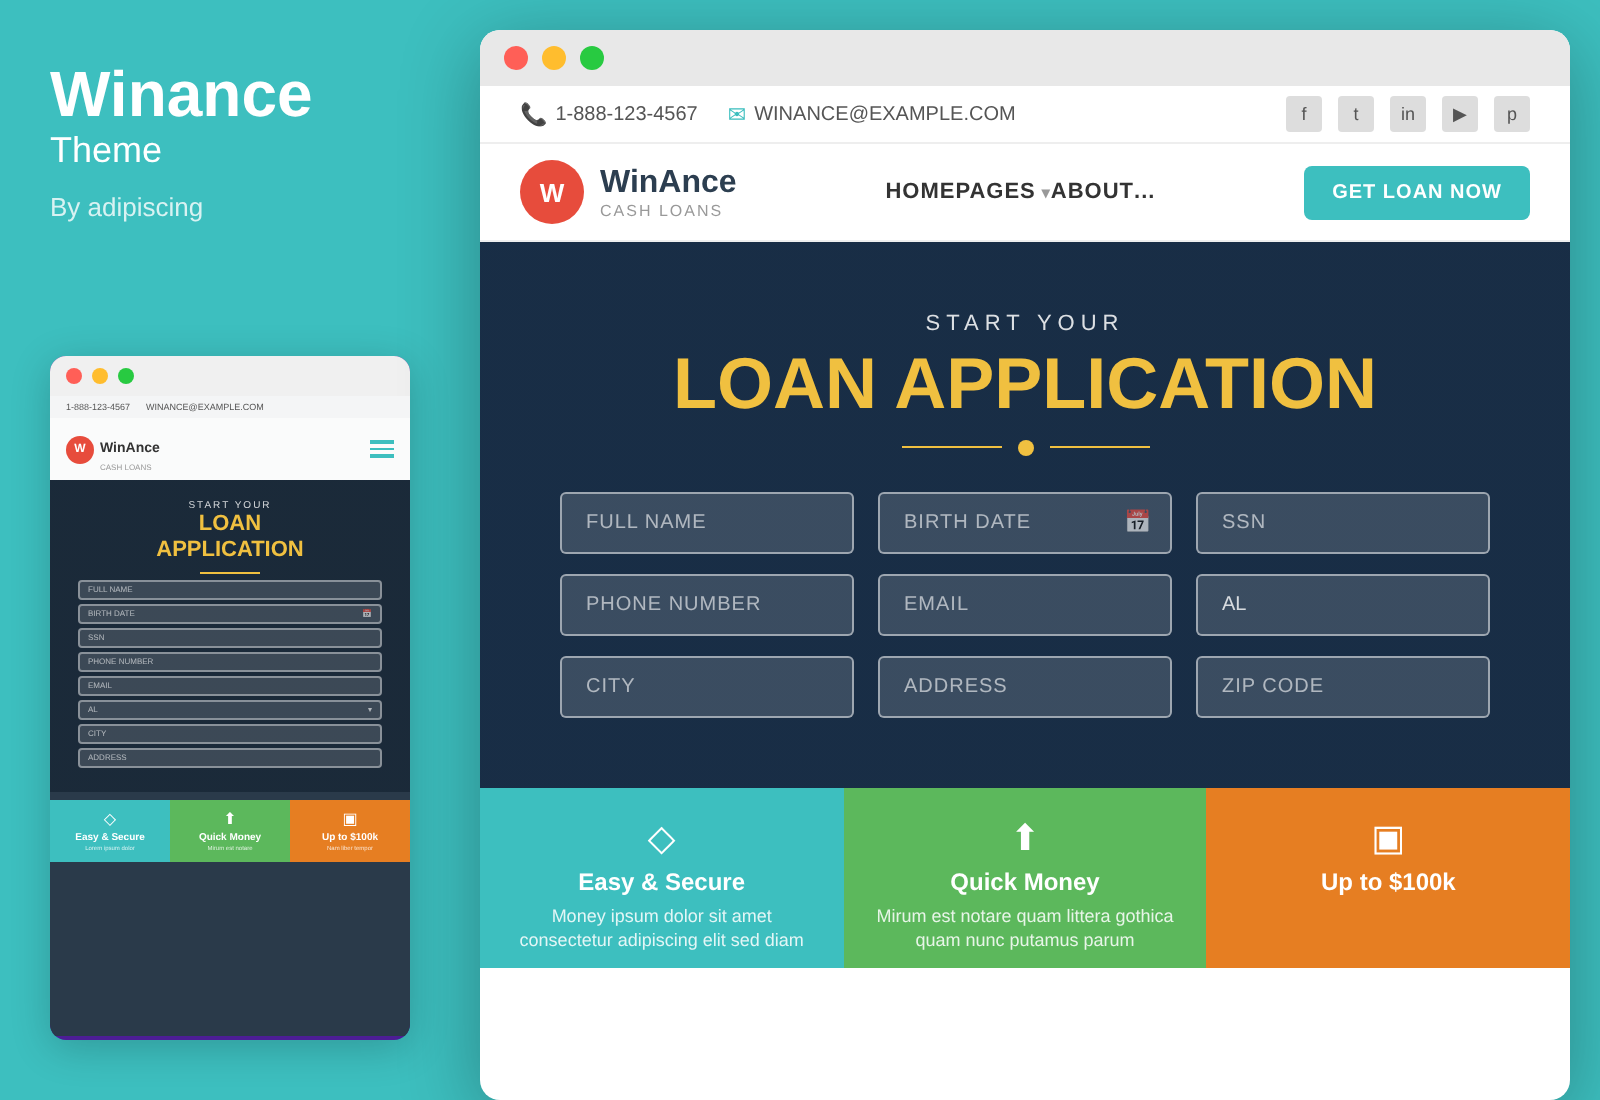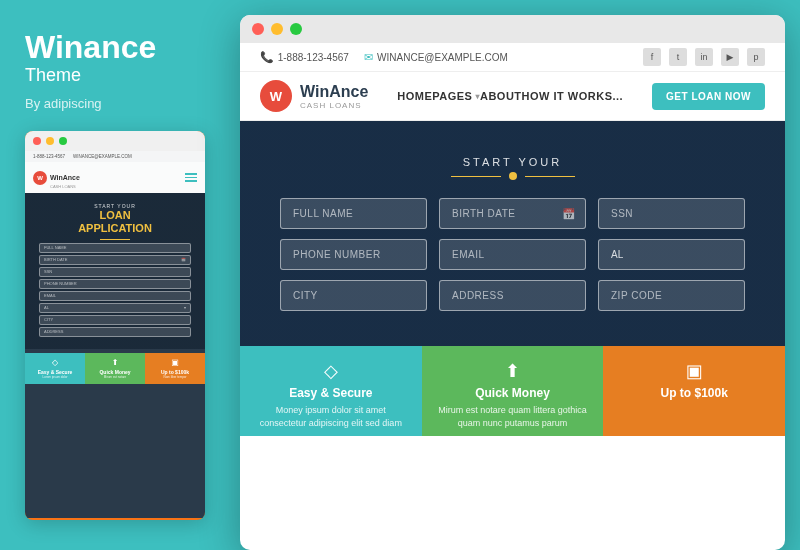--- a/index.html
+++ b/index.html
@@ -37,25 +37,26 @@
     }
     .left-author {
       color: rgba(255,255,255,0.8);
       font-size: 13px;
       margin-top: 4px;
       margin-bottom: 20px;
     }
 
     
     .mini-browser {
-      background: #f97316;
+      background: #4c1d95;
       border-radius: 8px;
       overflow: hidden;
       box-shadow: 0 4px 20px rgba(0,0,0,0.2);
       flex: 1;
+      margin-top: 47px;
     }
     .mini-browser-bar {
       background: #f0f0f0;
       padding: 6px 8px;
       display: flex;
       align-items: center;
       gap: 5px;
     }
     .mini-dot {
       width: 8px; height: 8px;
@@ -622,28 +623,28 @@
           <span class="logo-sub">CASH LOANS</span>
         </div>
       </div>
       <div class="navbar-menu">
         <span class="nav-item">HOME</span>
         <span class="nav-item">
           <span>PAGES</span>
           <span class="arrow">▾</span>
         </span>
         <span class="nav-item">ABOUT</span>
-        <span class="nav-item">HOW IT WORKS</span>
         <span class="nav-item">...</span>
       </div>
       <div class="nav-cta">GET LOAN NOW</div>
     </div>
 
     <div class="site-hero">
       <div class="hero-pretitle">START YOUR</div>
+      <div class="hero-title">LOAN APPLICATION</div>
       <div class="hero-divider">
         <div class="hero-divider-line"></div>
         <div class="hero-divider-dot"></div>
         <div class="hero-divider-line"></div>
       </div>
 
       <div class="form-row">
         <div class="form-field">
           <input class="form-input" type="text" placeholder="FULL NAME" style="">
         </div>

